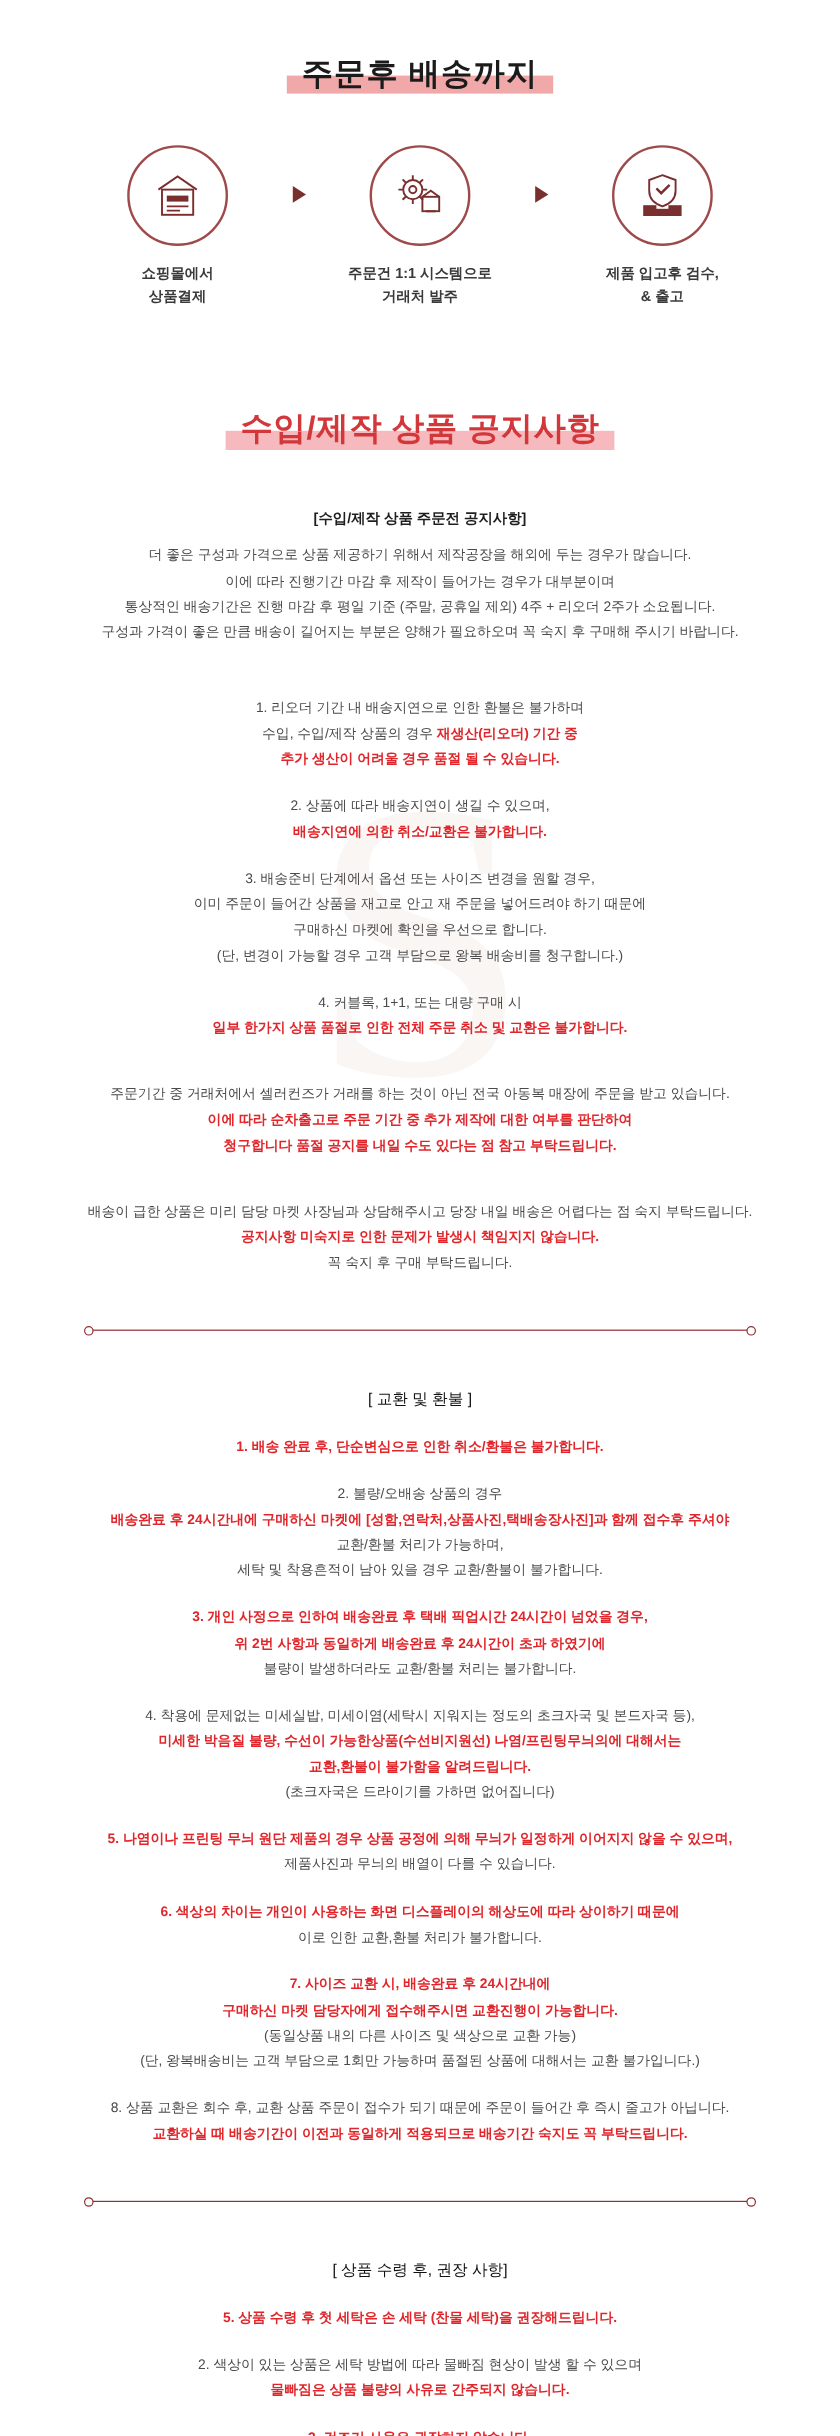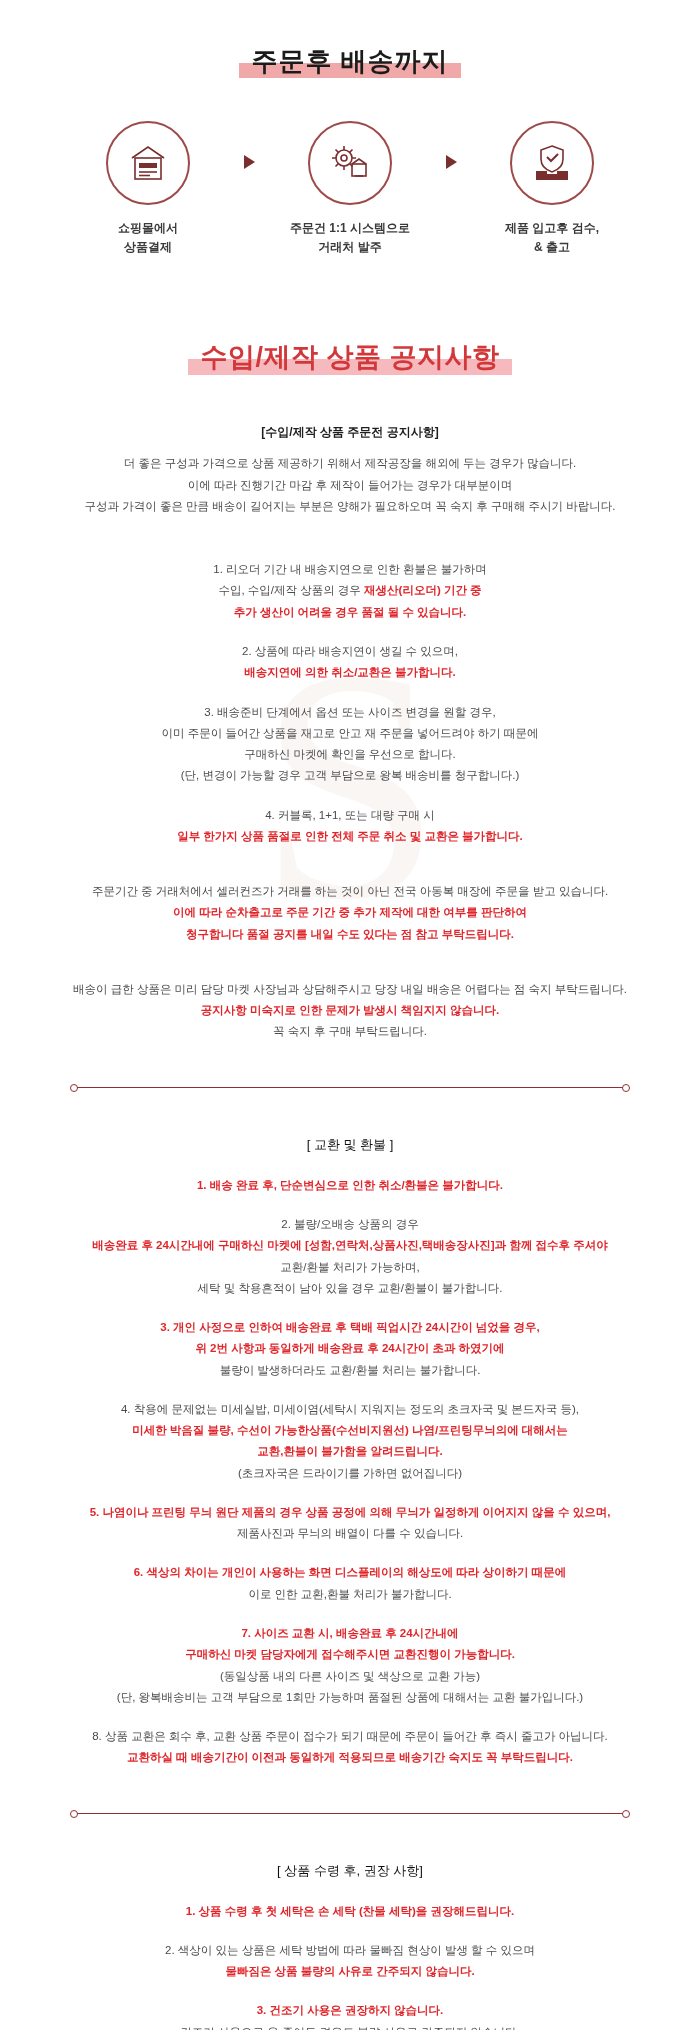--- a/index.html
+++ b/index.html
@@ -273,20 +273,21 @@
       <div style="position:relative; display:inline-block;">
         <div class="section-title-hl"></div>
         <div class="section-title">수입/제작 상품 공지사항</div>
       </div>
     </div>
 
     <div class="block lead">
       <div class="hd">[수입/제작 상품 주문전 공지사항]</div>
       <div class="p">더 좋은 구성과 가격으로 상품 제공하기 위해서 제작공장을 해외에 두는 경우가 많습니다.</div>
       <div class="p">이에 따라 진행기간 마감 후 제작이 들어가는 경우가 대부분이며</div>
+      <div class="p">통상적인 배송기간은 진행 마감 후 평일 기준 (주말, 공휴일 제외) 4주 + 리오더 2주가 소요됩니다.</div>
       <div class="p">구성과 가격이 좋은 만큼 배송이 길어지는 부분은 양해가 필요하오며 꼭 숙지 후 구매해 주시기 바랍니다.</div>
 
       <div class="gap-m"></div>
 
       <div class="item">
         <div class="p">1. 리오더 기간 내 배송지연으로 인한 환불은 불가하며</div>
         <div class="p">
           <span>수입, 수입/제작 상품의 경우 </span><span class="red">재생산(리오더) 기간 중</span>
         </div>
         <div class="p red">추가 생산이 어려울 경우 품절 될 수 있습니다.</div>
@@ -385,21 +386,21 @@
     <div class="divider">
       <div class="line"></div>
         <div class="dot l"></div>
         <div class="dot r"></div>
     </div>
 
     <div class="block">
       <div class="boxed-title">[ 상품 수령 후, 권장 사항]</div>
 
       <div class="item">
-        <div class="p red">1. 상품 수령 후 첫 세탁은 손 세탁 (찬물 세탁)을 권장해드립니다.</div>
+        <div class="p red">5. 상품 수령 후 첫 세탁은 손 세탁 (찬물 세탁)을 권장해드립니다.</div>
       </div>
 
       <div class="item">
         <div class="p">2. 색상이 있는 상품은 세탁 방법에 따라 물빠짐 현상이 발생 할 수 있으며</div>
         <div class="p red">물빠짐은 상품 불량의 사유로 간주되지 않습니다.</div>
       </div>
 
       <div class="item">
         <div class="p red">3. 건조기 사용은 권장하지 않습니다.</div>
         <div class="p">건조기 사용으로 옷 줄어든 경우도 불량 사유로 간주되지 않습니다.</div>

